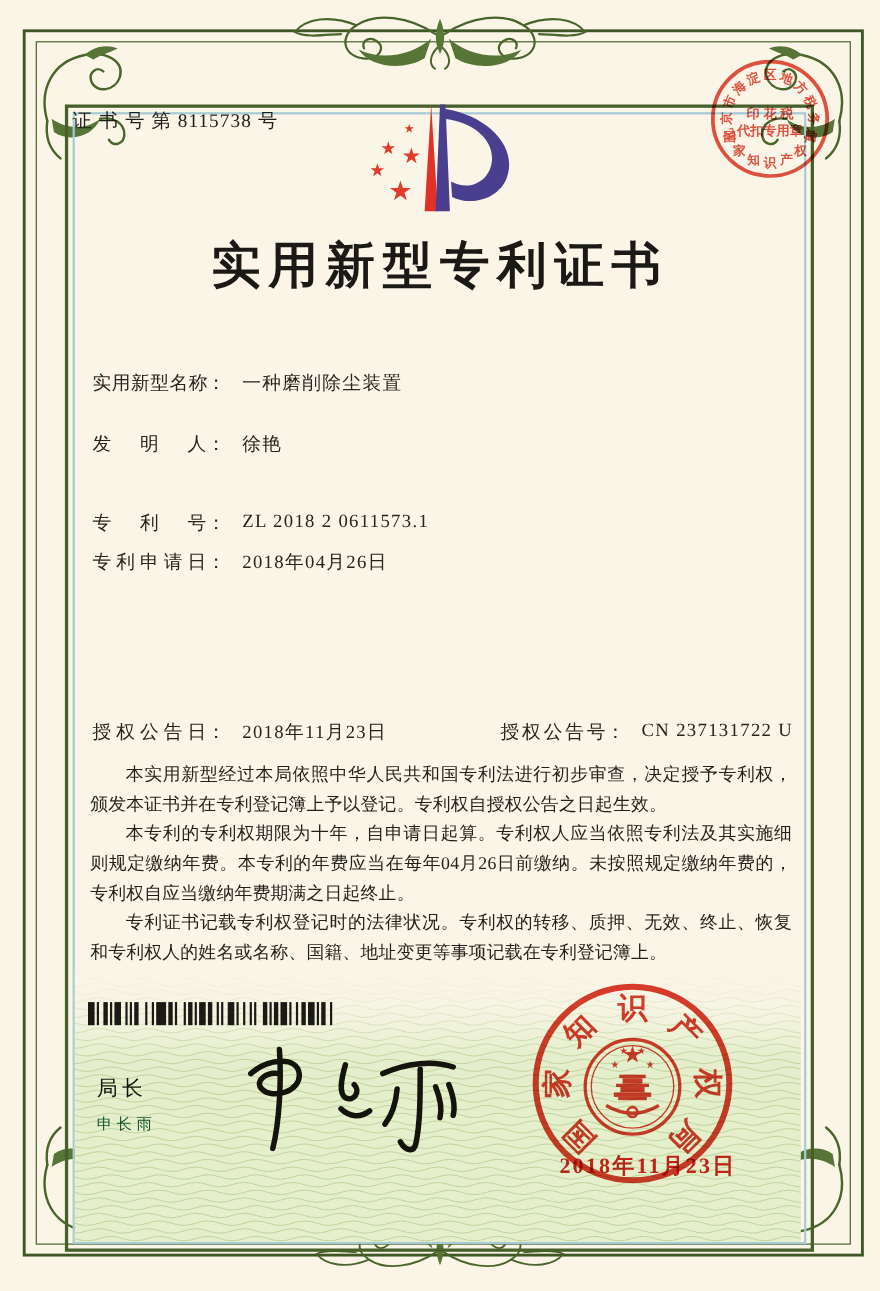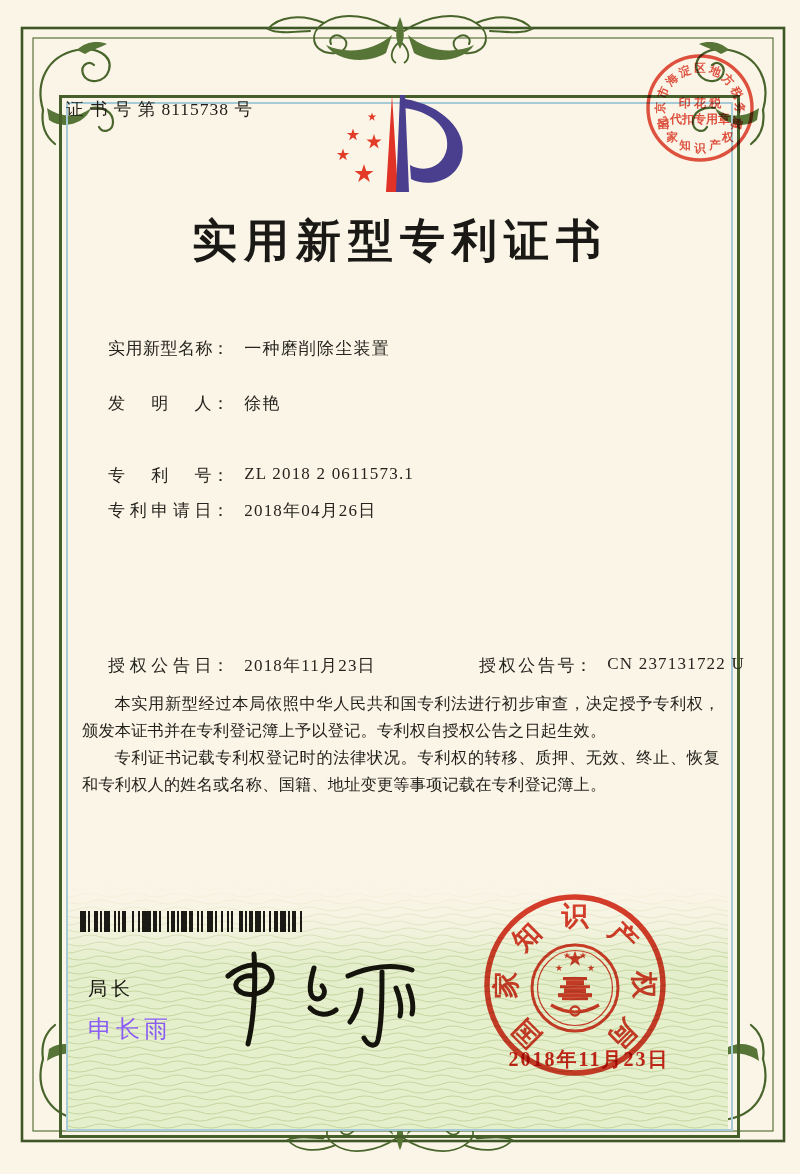--- a/index.html
+++ b/index.html
@@ -18,33 +18,33 @@
     border:2px solid #a6cbd7;pointer-events:none;}
   
   .waveband{position:absolute;left:68px;top:884px;width:660px;height:245px;
     background:linear-gradient(180deg,rgba(228,238,203,0) 0,rgba(228,238,203,.95) 70px,#e5efcc 130px);}
   .waveband::after{content:"";position:absolute;inset:0;
     background:linear-gradient(180deg,#faf5e7 0,rgba(250,245,231,0) 80px);}
   
   .certno{position:absolute;left:66px;top:97px;font-size:17.5px;letter-spacing:1px;color:#1f1d18;text-align:right;}
   .title{position:absolute;left:0;top:211px;width:100%;text-align:center;
     font-size:45px;font-weight:700;letter-spacing:7px;color:#1b1916;}
-  .frow{position:absolute;left:84px;font-size:17px;letter-spacing:.5px;white-space:nowrap;margin-left:24px;}
+  .frow{position:absolute;left:84px;font-size:17px;letter-spacing:.5px;white-space:nowrap;}
   .flabel{display:inline-block;width:104px;text-align:justify;text-align-last:justify;vertical-align:top;}
   .fcolon{display:inline-block;vertical-align:top;}
   .fval{display:inline-block;margin-left:10px;letter-spacing:1.2px;vertical-align:top;}
   .fval.wrap{white-space:normal;width:455px;line-height:27px;}
   .fgroup2{position:absolute;left:371px;top:0;}
   .paras{position:absolute;left:82px;top:691px;width:638px;font-size:16.2px;line-height:27px;
     text-align:justify;letter-spacing:.2px;color:#211f1a;}
   .paras p{margin:0;text-indent:2em;}
   .officer-title{position:absolute;left:88px;top:976px;font-size:19px;letter-spacing:4px;
     font-family:"Liberation Sans","DejaVu Sans",sans-serif;color:#15130e;}
-  .officer-name{position:absolute;left:88px;top:1013px;font-size:24px;letter-spacing:4px;
-    font-family:"Liberation Sans","DejaVu Sans",sans-serif;color:#8b5cf6;}
+  .officer-name{position:absolute;left:88px;top:1013px;font-size:14px;letter-spacing:4px;
+    font-family:"Liberation Sans","DejaVu Sans",sans-serif;color:#14532d;}
   .seal-date{position:absolute;left:494px;top:1046px;width:190px;text-align:center;
     font-size:20px;font-weight:700;letter-spacing:2px;color:#d5281c;mix-blend-mode:multiply;}
   .footer{position:absolute;left:0;top:1091px;width:100%;text-align:center;font-size:15px;
     letter-spacing:1px;color:#23211c;}
   .barcode{position:absolute;left:80px;top:911px;width:224px;height:21px;display:flex;
     align-items:stretch;mix-blend-mode:multiply;}
   .barcode div{height:100%;}
   .sig{position:absolute;left:198px;top:942px;mix-blend-mode:multiply;}
   .sealsvg{position:absolute;left:481px;top:891px;mix-blend-mode:multiply;}
   .taxstamp{position:absolute;left:643px;top:51px;mix-blend-mode:multiply;opacity:.92;}
@@ -195,20 +195,21 @@
     <span class="flabel">授权公告日</span><span class="fcolon">：</span>
     <span class="fval">2018年11月23日</span>
     <span class="fgroup2">
       <span class="flabel" style="width:96px">授权公告号</span><span class="fcolon">：</span>
       <span class="fval">CN 237131722 U</span>
     </span>
   </div>
 
   <div class="paras">
     <p>本实用新型经过本局依照中华人民共和国专利法进行初步审查，决定授予专利权，颁发本证书并在专利登记簿上予以登记。专利权自授权公告之日起生效。</p>
+    <p>本专利的专利权期限为十年，自申请日起算。专利权人应当依照专利法及其实施细则规定缴纳年费。本专利的年费应当在每年04月26日前缴纳。未按照规定缴纳年费的，专利权自应当缴纳年费期满之日起终止。</p>
     <p>专利证书记载专利权登记时的法律状况。专利权的转移、质押、无效、终止、恢复和专利权人的姓名或名称、国籍、地址变更等事项记载在专利登记簿上。</p>
   </div>
 
   <div class="barcode" id="barcode">
       <div style="width: 6.05405px; background: rgb(28, 27, 24);"></div>
       <div style="width: 2.01802px; background: transparent;"></div>
       <div style="width: 2.01802px; background: rgb(28, 27, 24);"></div>
       <div style="width: 4.03604px; background: transparent;"></div>
       <div style="width: 4.03604px; background: rgb(28, 27, 24);"></div>
       <div style="width: 2.01802px; background: transparent;"></div>

